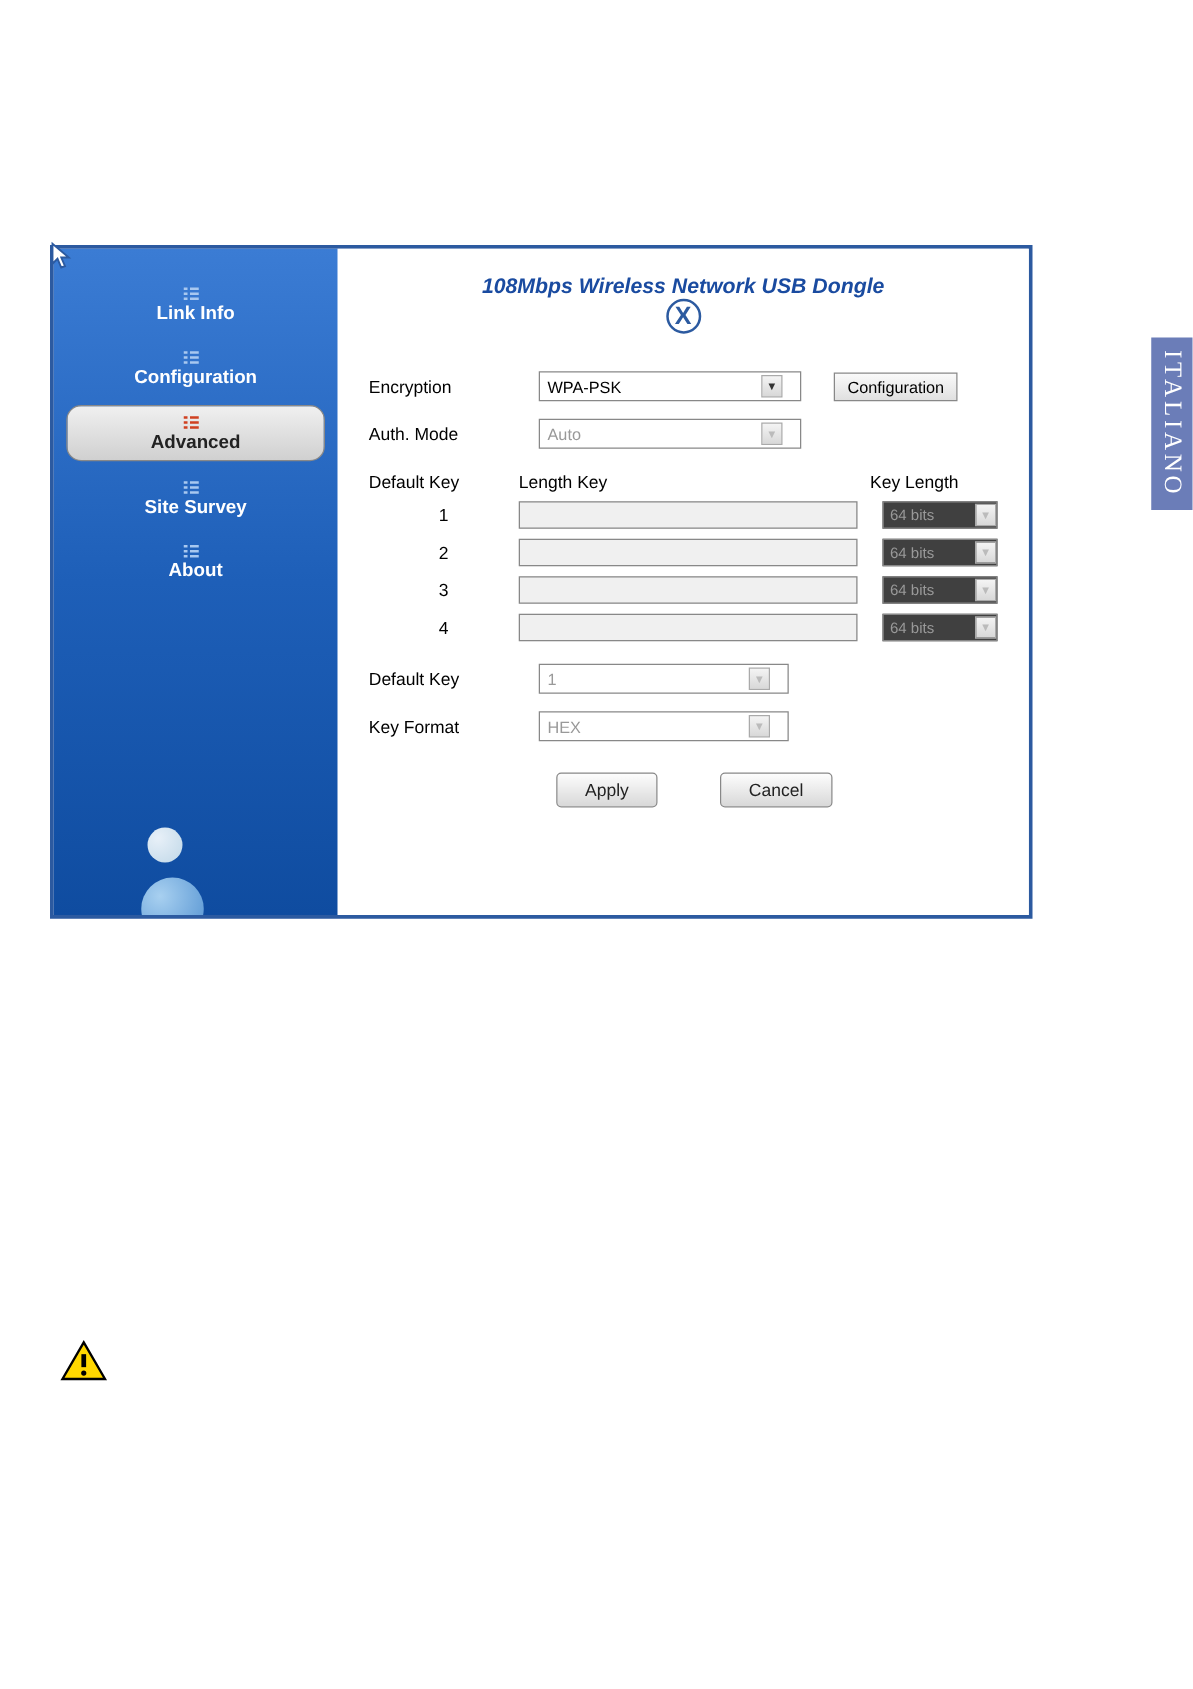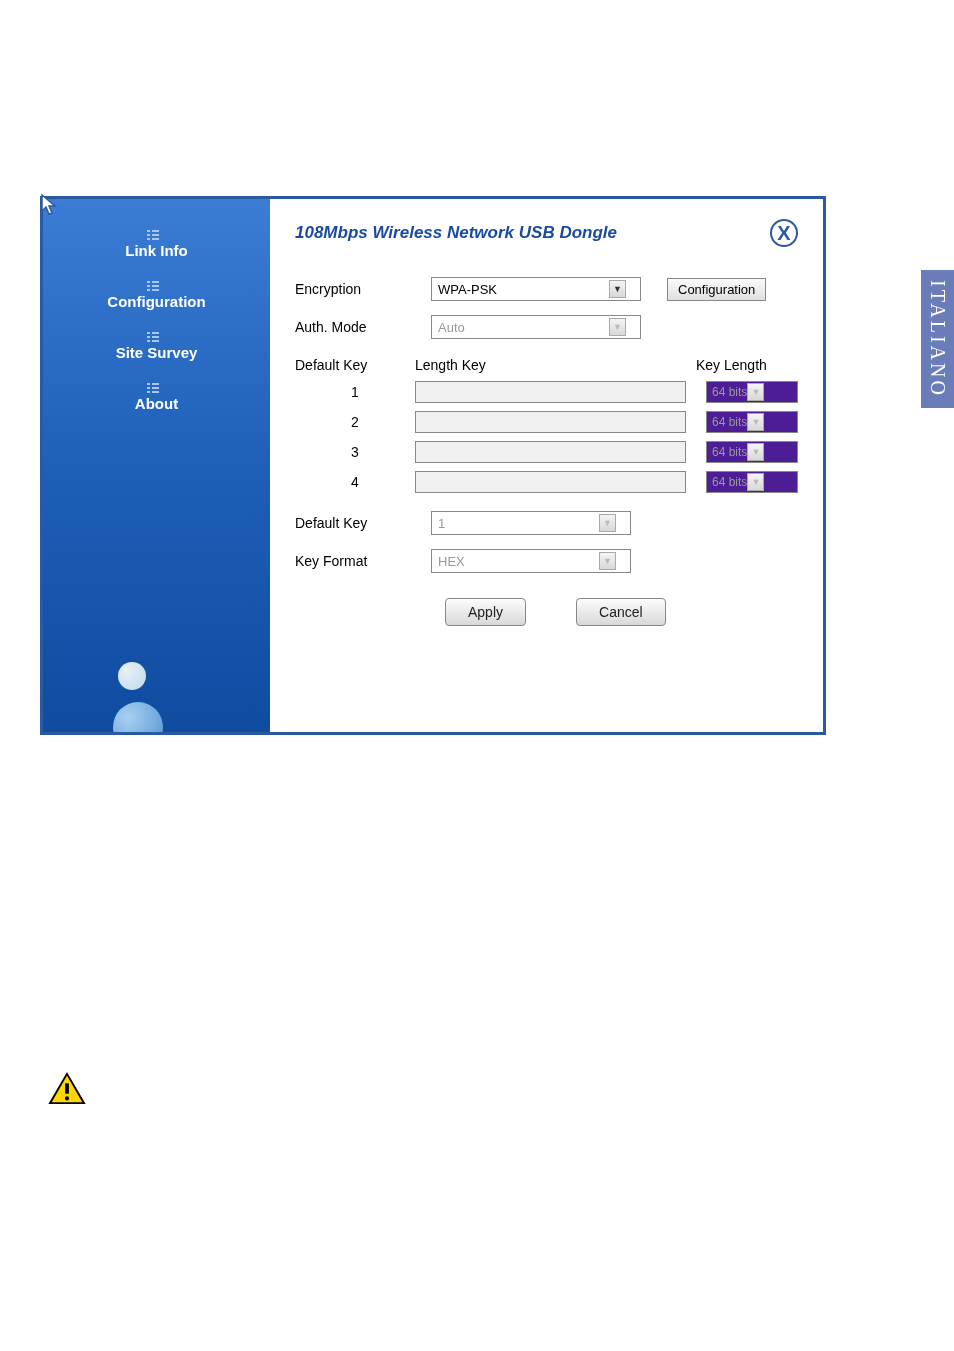--- a/index.html
+++ b/index.html
@@ -86,20 +86,21 @@
     .content {
       flex: 1;
       background: #fff;
       padding: 20px 25px;
     }
     .title-bar {
       display: flex;
       justify-content: space-between;
       align-items: center;
       margin-bottom: 30px;
+      flex-direction: column;
     }
     .app-title {
       color: #1a4ba0;
       font-weight: bold;
       font-style: italic;
       font-size: 17px;
     }
     .close-btn {
       width: 28px;
       height: 28px;
@@ -183,23 +184,24 @@
       flex: 1;
       height: 22px;
       border: 1px solid #888;
       background: #f0f0f0;
       margin-right: 10px;
     }
     .key-len {
       width: 92px;
       height: 22px;
       border: 1px solid #888;
-      background: #4c1d95;
-      display: flex;
-      align-items: center;
+      background: #404040;
+      display: flex;
+      align-items: center;
+      justify-content: space-between;
       padding: 0 0 0 5px;
       font-size: 12px;
       color: #999;
       margin-left: 10px;
     }
     .button-row {
       display: flex;
       gap: 50px;
       margin-top: 25px;
       margin-left: 150px;
@@ -252,20 +254,33 @@
             <rect x="1" y="2" width="3" height="2" fill="#a8c8f0"></rect>
             <rect x="6" y="2" width="7" height="2" fill="#a8c8f0"></rect>
             <rect x="1" y="6" width="3" height="2" fill="#a8c8f0"></rect>
             <rect x="6" y="6" width="7" height="2" fill="#a8c8f0"></rect>
             <rect x="1" y="10" width="3" height="2" fill="#a8c8f0"></rect>
             <rect x="6" y="10" width="7" height="2" fill="#a8c8f0"></rect>
           </svg>
       </span>
       <span>Configuration</span>
     </div>
+    <div class="sidebar-item active">
+      <span class="sidebar-icon">
+        <svg viewBox="0 0 14 14">
+            <rect x="1" y="2" width="3" height="2" fill="#d04020"></rect>
+            <rect x="6" y="2" width="7" height="2" fill="#d04020"></rect>
+            <rect x="1" y="6" width="3" height="2" fill="#d04020"></rect>
+            <rect x="6" y="6" width="7" height="2" fill="#d04020"></rect>
+            <rect x="1" y="10" width="3" height="2" fill="#d04020"></rect>
+            <rect x="6" y="10" width="7" height="2" fill="#d04020"></rect>
+          </svg>
+      </span>
+      <span>Advanced</span>
+    </div>
     <div class="sidebar-item">
       <span class="sidebar-icon">
         <svg viewBox="0 0 14 14">
             <rect x="1" y="2" width="3" height="2" fill="#a8c8f0"></rect>
             <rect x="6" y="2" width="7" height="2" fill="#a8c8f0"></rect>
             <rect x="1" y="6" width="3" height="2" fill="#a8c8f0"></rect>
             <rect x="6" y="6" width="7" height="2" fill="#a8c8f0"></rect>
             <rect x="1" y="10" width="3" height="2" fill="#a8c8f0"></rect>
             <rect x="6" y="10" width="7" height="2" fill="#a8c8f0"></rect>
           </svg>

